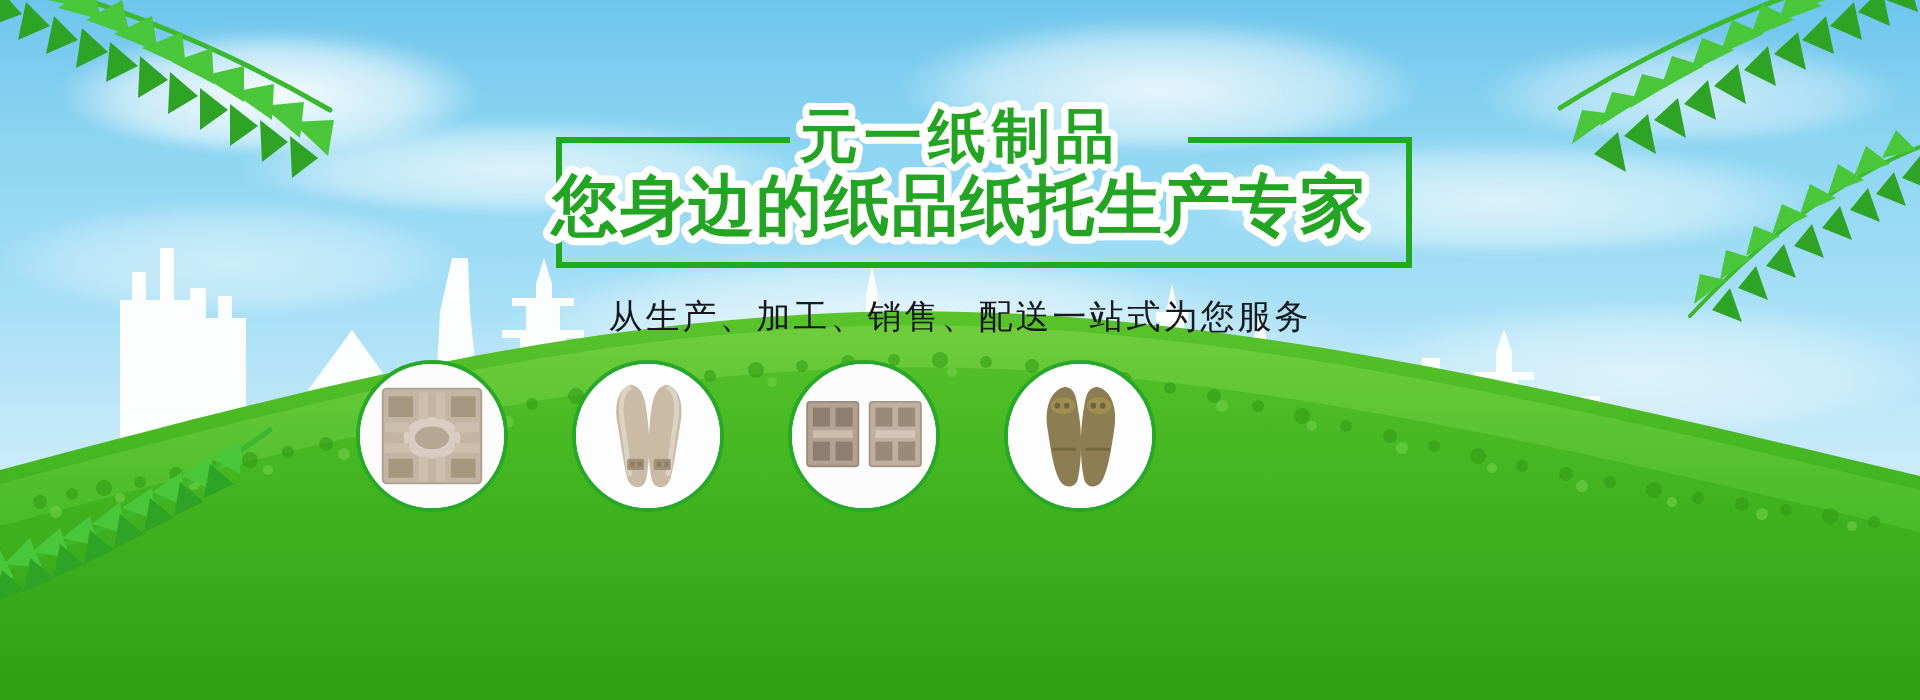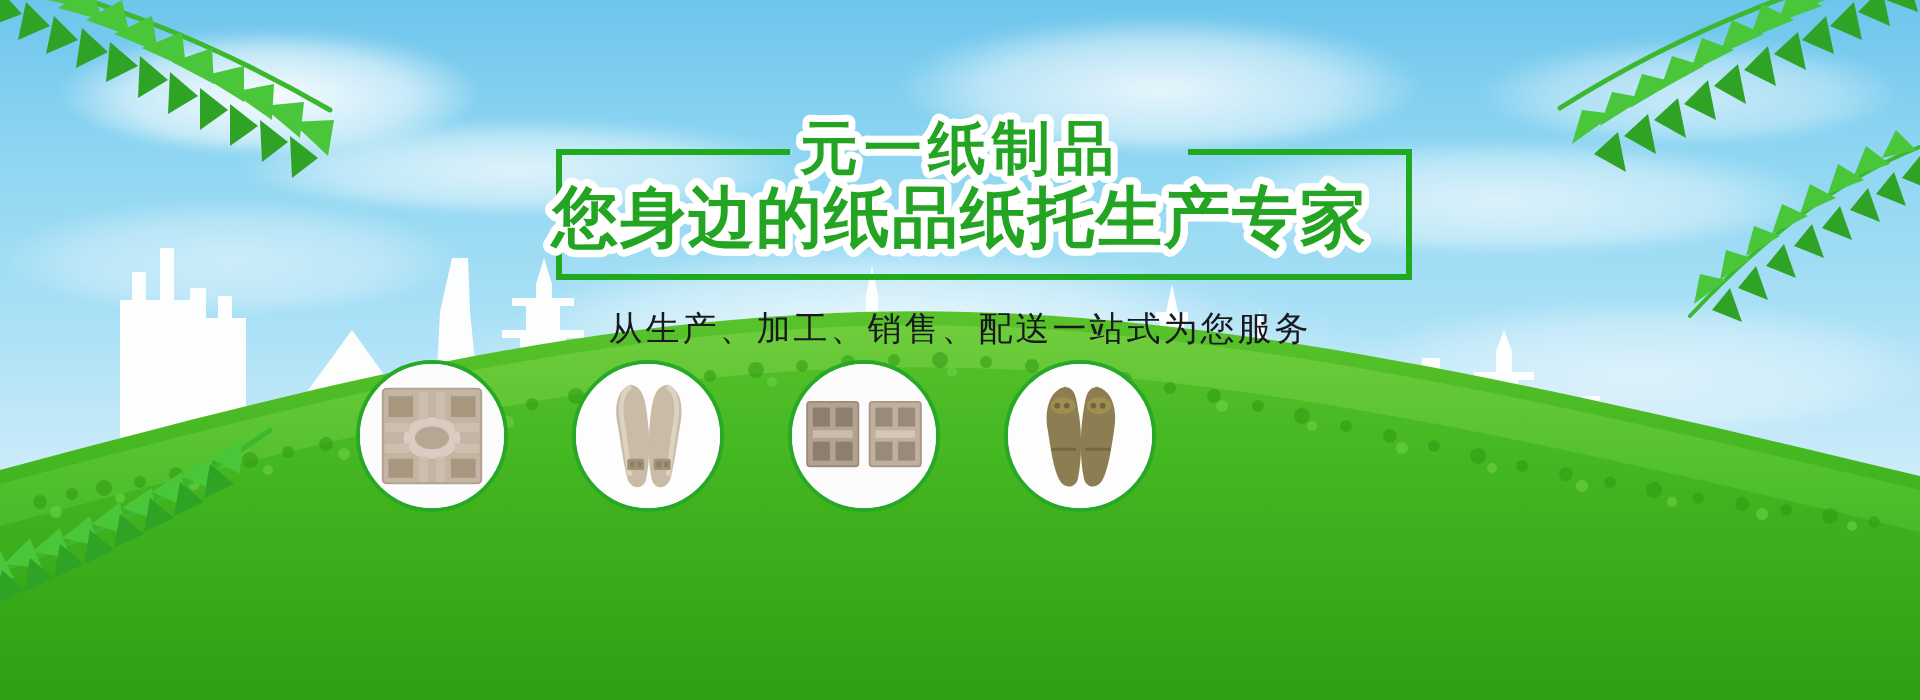--- a/index.html
+++ b/index.html
@@ -40,21 +40,21 @@
   .hill-wrap{position:absolute;left:0;bottom:0;width:1920px;height:430px;}
 
   
   .palm{position:absolute;}
   .palm-tl{left:-40px;top:-50px;}
   .palm-bl{left:-70px;top:330px;}
   .palm-tr{right:-30px;top:-60px;}
   .palm-r2{right:-10px;top:120px;}
 
   
-  .textblock{position:absolute;left:0;top:12px;width:1652px;height:360px;padding-left:18px;}
+  .textblock{position:absolute;left:0;top:0;width:1652px;height:360px;padding-left:18px;}
 
   
   .circles{position:absolute;left:0;top:350px;width:1920px;height:180px;}
   .circle{
     position:absolute;width:152px;height:152px;border-radius:50%;
     background:#fdfdfd;border:4px solid #27a927;
     box-sizing:border-box;overflow:hidden;
     display:flex;align-items:center;justify-content:center;
   }
   .circle .ph{width:100%;height:100%;display:block;}

